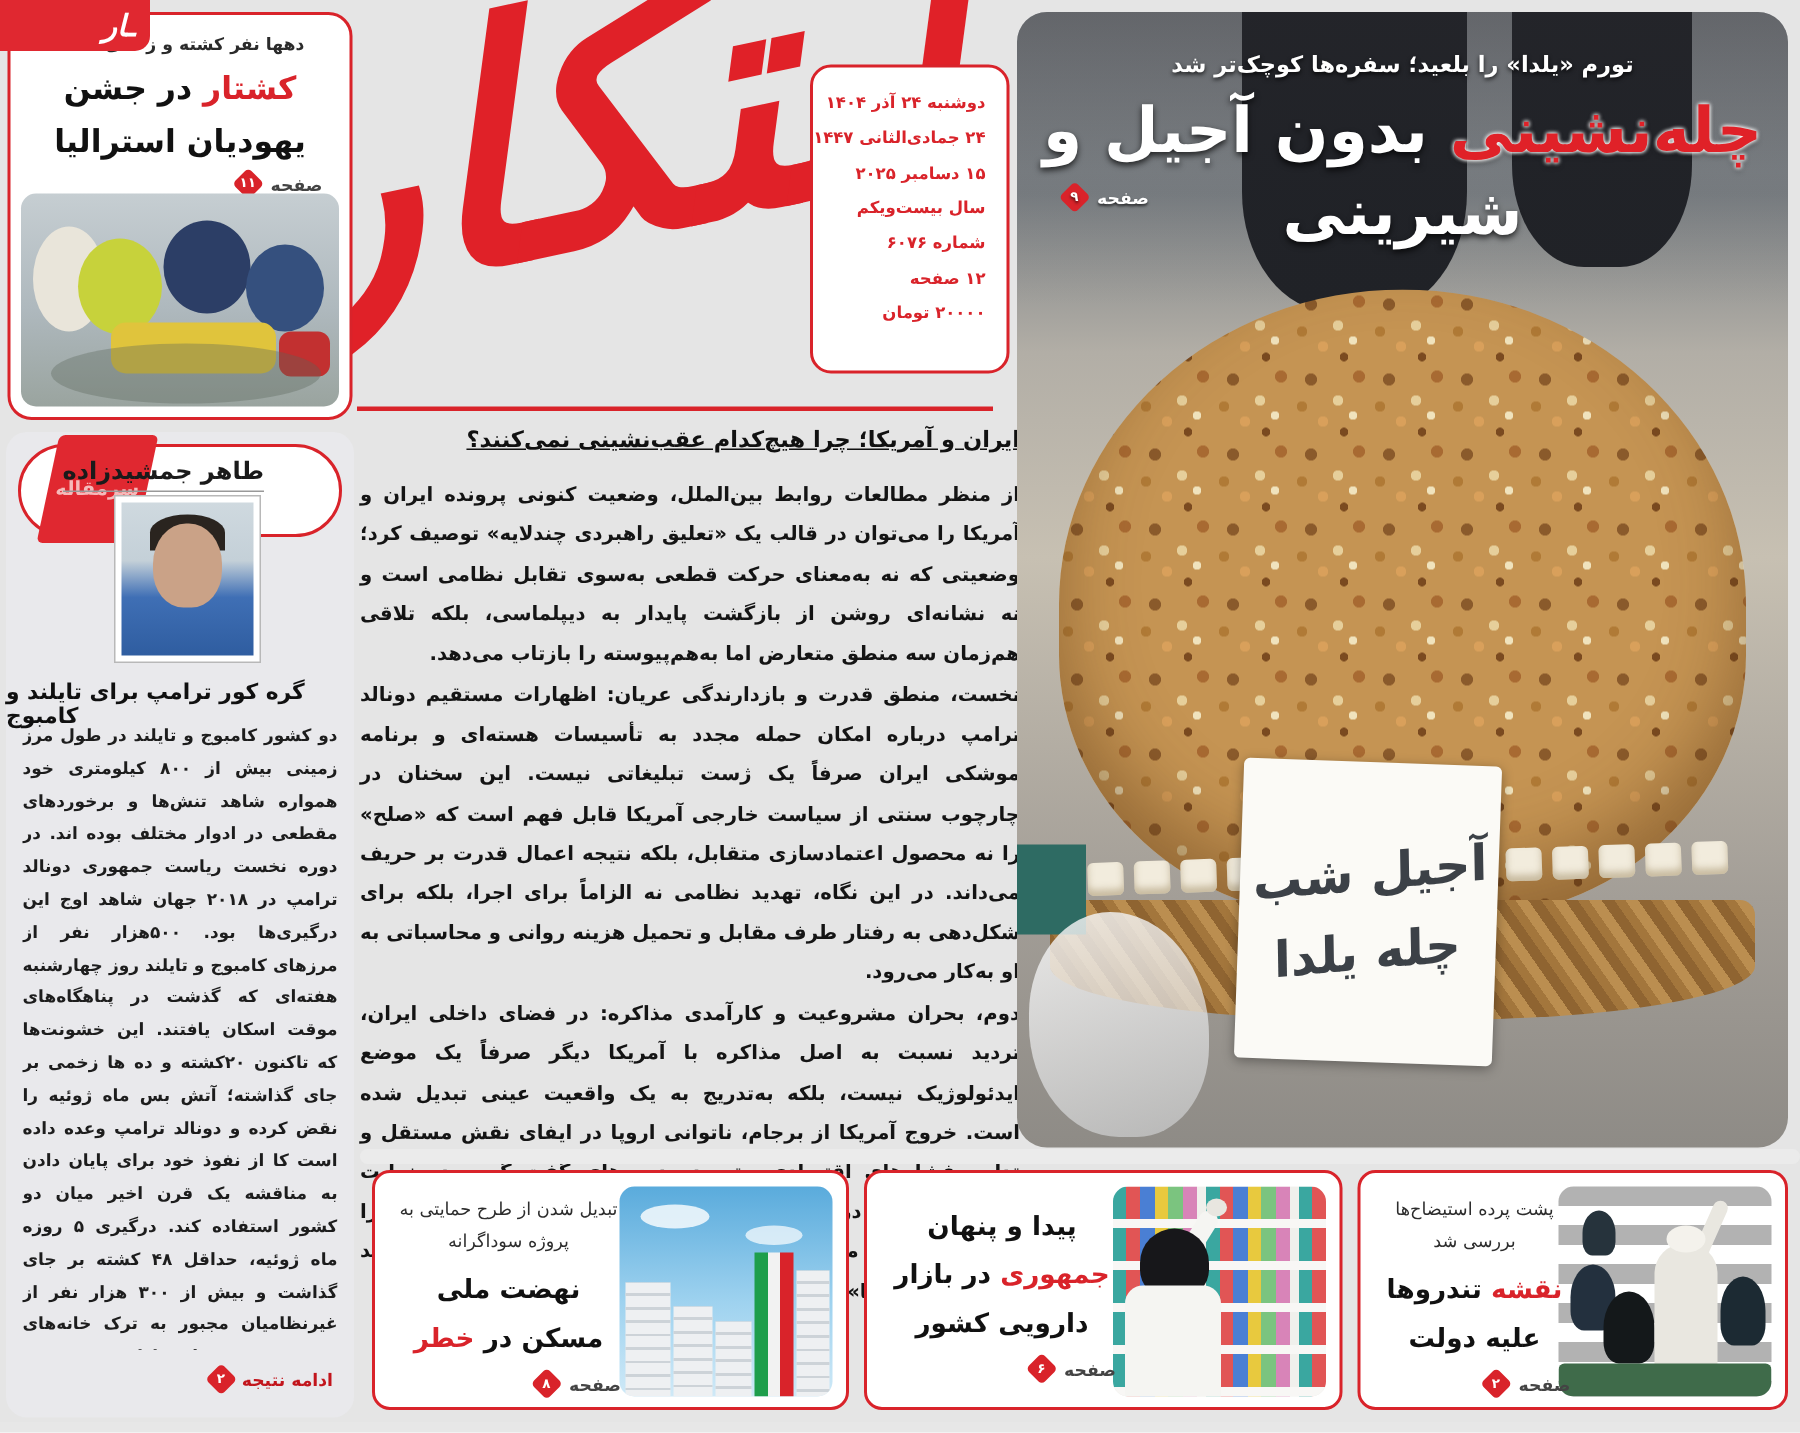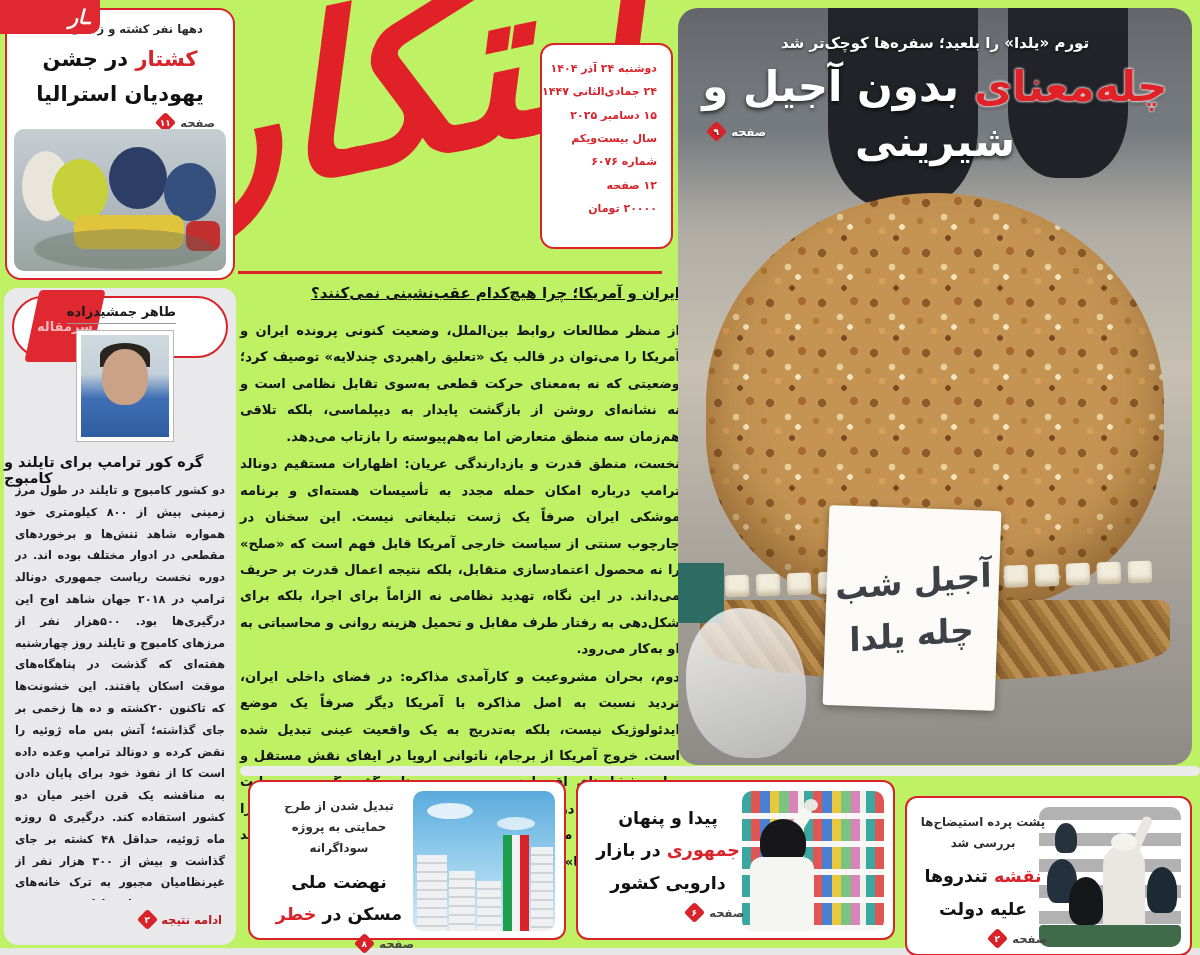--- a/index.html
+++ b/index.html
@@ -1,18 +1,18 @@
 <!DOCTYPE html>
 <html lang="fa" dir="rtl"><head>
 <meta charset="utf-8">
 <style>
   * { margin:0; padding:0; box-sizing:border-box; }
   html,body { background:#fff; }
   body { font-family:"DejaVu Sans", sans-serif; }
-  .page { position:relative; width:1200px; height:955px; background:#bef264; overflow:hidden; direction:rtl; }
+  .page { position:relative; width:1200px; height:955px; background:#e5e5e5; overflow:hidden; direction:rtl; }
 
   .red { color:#d9232a; }
   .abs { position:absolute; }
 
   
   .corner-frag { left:0; top:0; width:100px; height:34px; background:#e02830; border-radius:0 0 10px 0;
     color:#fff; font-size:20px; font-weight:bold; display:flex; align-items:center; justify-content:flex-start;
     padding:0 10px; z-index:9; font-style:italic; letter-spacing:4px; }
 
   
@@ -83,21 +83,21 @@
     display:flex; flex-direction:column; align-items:center; justify-content:center; gap:14px; }
   .sign div { font-size:33px; font-weight:bold; color:#3c4147; transform:rotate(-7deg) skewX(-4deg); white-space:nowrap; }
   .bag { position:absolute; left:8px; top:600px; width:120px; height:150px; border-radius:45% 55% 40% 50%;
     background:linear-gradient(160deg,rgba(245,245,245,.85),rgba(210,212,214,.6)); z-index:4; }
   .crate { position:absolute; left:0; top:555px; width:46px; height:60px; background:#2e6b63; z-index:3; }
 
   
   .edit-col { left:4px; top:288px; width:232px; height:657px; background:#e9e9ec; border-radius:14px; z-index:3; padding:0 10px; }
   .edit-pill { position:absolute; left:8px; top:8px; width:216px; height:62px; background:#fff; border:2px solid #d9232a;
     border-radius:31px; }
-  .edit-author { position:absolute; right:60px; top:16px; font-size:13px; font-weight:800; color:#1a1a1a;
+  .edit-author { position:absolute; right:60px; top:16px; font-size:16px; font-weight:800; color:#1a1a1a;
     border-bottom:1px solid #999; padding-bottom:4px; z-index:4;text-align:center; }
   .edit-ribbon { position:absolute; left:28px; top:2px; width:66px; height:72px; background:#e02830;
     transform:skewX(-12deg); z-index:3; display:flex; align-items:center; justify-content:center; border-radius:4px; }
   .edit-ribbon span { transform:skewX(12deg); color:#f6b9b9; font-size:13px; font-weight:800; }
   .edit-photo { position:absolute; right:62px; top:42px; width:98px; height:112px; background:#fff; border:1px solid #b8b8b8;
     padding:4px; z-index:5; }
   .edit-face { width:100%; height:100%; background:linear-gradient(180deg,#cfd9df 0%,#c4d0d8 38%,#3f6fb5 62%,#2f5da0 100%);
     position:relative; overflow:hidden; }
   .edit-head { position:absolute; left:50%; top:14px; transform:translateX(-50%); width:46px; height:56px;
     border-radius:48% 48% 44% 44%; background:#caa287; }
@@ -106,27 +106,27 @@
   .edit-title { position:absolute; left:0; right:0; top:166px; text-align:left; font-size:14.5px; font-weight:900; color:#101010; }
   .edit-body { position:absolute; left:11px; right:11px; top:192px; height:420px; font-size:11.3px; font-weight:600;
     color:#1d1d1d; line-height:1.93; text-align:justify; text-align-last:right; overflow:hidden; }
   .edit-foot { position:absolute; right:14px; bottom:18px; font-size:11.5px; font-weight:800; color:#c2151c;
     display:flex; align-items:center; gap:6px; }
 
   
   .btm-box { top:780px; height:160px; border:2px solid #d9232a; border-radius:12px; background:#fff; z-index:2; }
   .btm-photo { position:absolute; right:auto; left:auto; top:9px; width:142px; height:140px; border-radius:10px; overflow:hidden; }
   .btm-text { position:absolute; top:14px; display:flex; flex-direction:column; align-items:center; }
-  .btm-kicker { font-size:11.8px; font-weight:700; color:#2d2d2d; text-align:center; line-height:1.8; }
+  .btm-kicker { font-size:11.8px; font-weight:400; color:#2d2d2d; text-align:center; line-height:1.8; }
   .btm-headline { margin-top:6px; font-size:17.5px; font-weight:800; color:#111; text-align:center; line-height:1.85; }
   .btm-badge { margin-top:6px; align-self:flex-start; }
 
   .box-housing   { left:248px;  width:318px; }
   .box-pharmacy  { left:576px;  width:319px; }
-  .box-majles    { left:905px;  width:287px;margin-top:16px; }
+  .box-majles    { left:905px;  width:287px; }
 
   
   .ph-housing { background:linear-gradient(180deg,#5aabdc 0%,#9ed2ef 55%,#cfe9f7 100%); }
   .tower { position:absolute; bottom:0; background:#eef0f2; background-image:repeating-linear-gradient(180deg,transparent 0 7px,#cdd3d8 7px 9px); }
   .tower-flag { background:linear-gradient(90deg,#1e9e4c 0 34%,#f2f2f2 34% 66%,#d9232a 66% 100%); }
 
   
   .ph-pharm { background-color:#efeeea;
     background-image:
       repeating-linear-gradient(180deg, rgba(236,234,228,0) 0 22px, #e3e0d8 22px 28px),
@@ -233,21 +233,21 @@
     <div class="basket"></div>
     <div class="crate"></div>
     <div class="bag"></div>
     <div class="sign">
       <div>آجیل شب</div>
       <div>چله یلدا</div>
     </div>
 
     <div class="y-kicker">تورم «یلدا» را بلعید؛ سفره‌ها کوچک‌تر شد</div>
     <div class="y-headline">
-      <span class="red">چله‌معنای</span><span> بدون آجیل و شیرینی</span>
+      <span class="red">چله‌نشینی</span><span> بدون آجیل و شیرینی</span>
     </div>
     <div class="y-badge">
       <span>صفحه</span>
       <span class="diamond">
           <span>۹</span>
         </span>
     </div>
   </div>
 
   <div class="abs edit-col">

